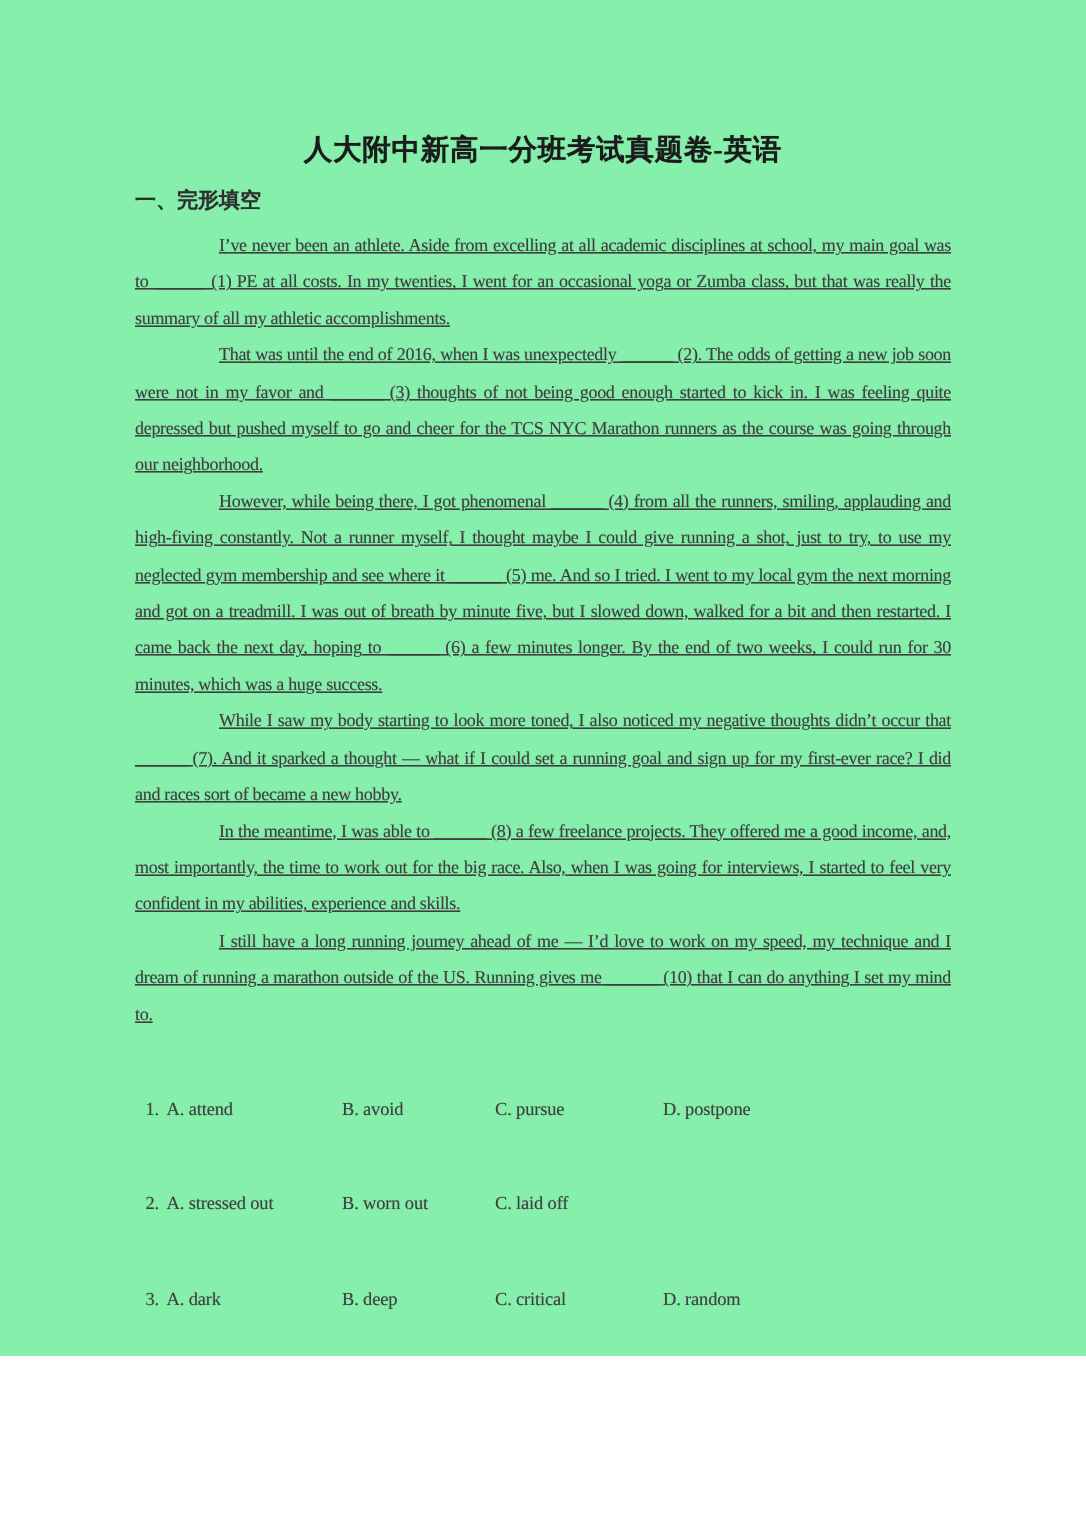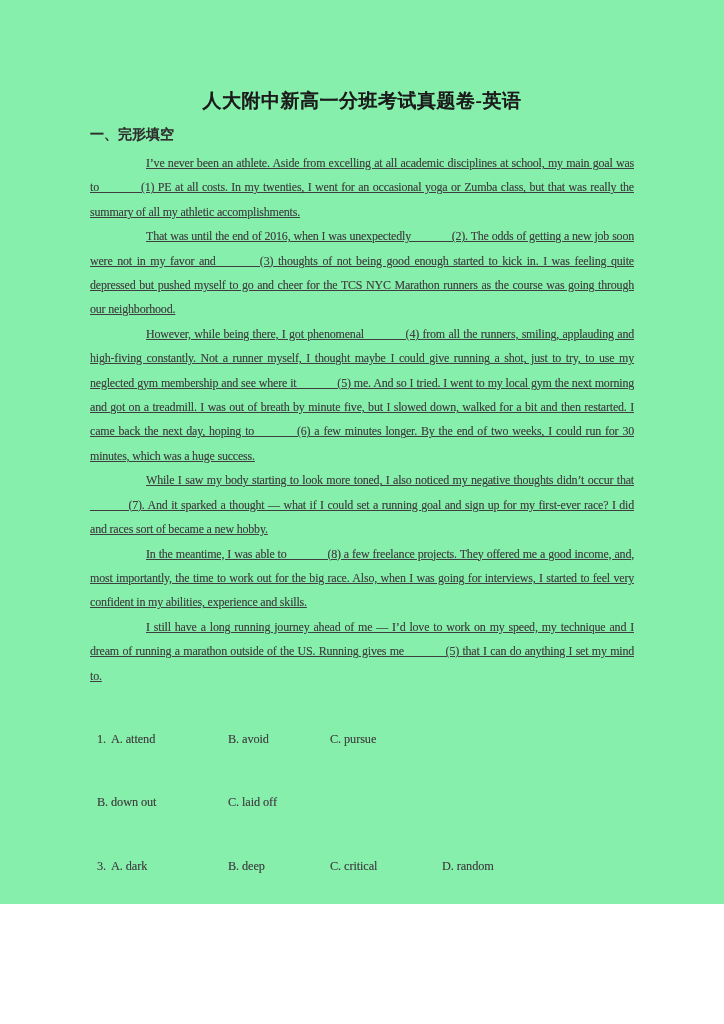--- a/index.html
+++ b/index.html
@@ -92,33 +92,35 @@
     <h1 class="exam-title">人大附中新高一分班考试真题卷-英语</h1>
 
     <div class="section-heading">一、完形填空</div>
 
     <div class="passage">
       <p class="para">I’ve never been an athlete. Aside from excelling at all academic disciplines at school, my main goal was to ______ (1) PE at all costs. In my twenties, I went for an occasional yoga or Zumba class, but that was really the summary of all my athletic accomplishments.</p>
       <p class="para">That was until the end of 2016, when I was unexpectedly ______ (2). The odds of getting a new job soon were not in my favor and ______ (3) thoughts of not being good enough started to kick in. I was feeling quite depressed but pushed myself to go and cheer for the TCS NYC Marathon runners as the course was going through our neighborhood.</p>
       <p class="para">However, while being there, I got phenomenal ______ (4) from all the runners, smiling, applauding and high-fiving constantly. Not a runner myself, I thought maybe I could give running a shot, just to try, to use my neglected gym membership and see where it ______ (5) me. And so I tried. I went to my local gym the next morning and got on a treadmill. I was out of breath by minute five, but I slowed down, walked for a bit and then restarted. I came back the next day, hoping to ______ (6) a few minutes longer. By the end of two weeks, I could run for 30 minutes, which was a huge success.</p>
       <p class="para">While I saw my body starting to look more toned, I also noticed my negative thoughts didn’t occur that ______ (7). And it sparked a thought — what if I could set a running goal and sign up for my first-ever race? I did and races sort of became a new hobby.</p>
       <p class="para">In the meantime, I was able to ______ (8) a few freelance projects. They offered me a good income, and, most importantly, the time to work out for the big race. Also, when I was going for interviews, I started to feel very confident in my abilities, experience and skills.</p>
-      <p class="para">I still have a long running journey ahead of me — I’d love to work on my speed, my technique and I dream of running a marathon outside of the US. Running gives me ______ (5) that I can do anything I set my mind to.</p>
+      <p class="para">I still have a long running journey ahead of me — I’d love to work on my speed, my technique and I dream of running a marathon outside of the US. Running gives me ______ (10) that I can do anything I set my mind to.</p>
     </div>
 
     <div class="questions">
 
       <div class="q-row">
         <span><span class="q-num">1.</span><span>A. attend</span></span>
         <span>B. avoid</span>
         <span>C. pursue</span>
+        <span>D. postpone</span>
       </div>
 
       <div class="q-row">
-        <span>B. down out</span>
+        <span><span class="q-num">2.</span><span>A. stressed out</span></span>
+        <span>B. worn out</span>
         <span>C. laid off</span>
       </div>
 
       <div class="q-row">
         <span><span class="q-num">3.</span><span>A. dark</span></span>
         <span>B. deep</span>
         <span>C. critical</span>
         <span>D. random</span>
       </div>
 

